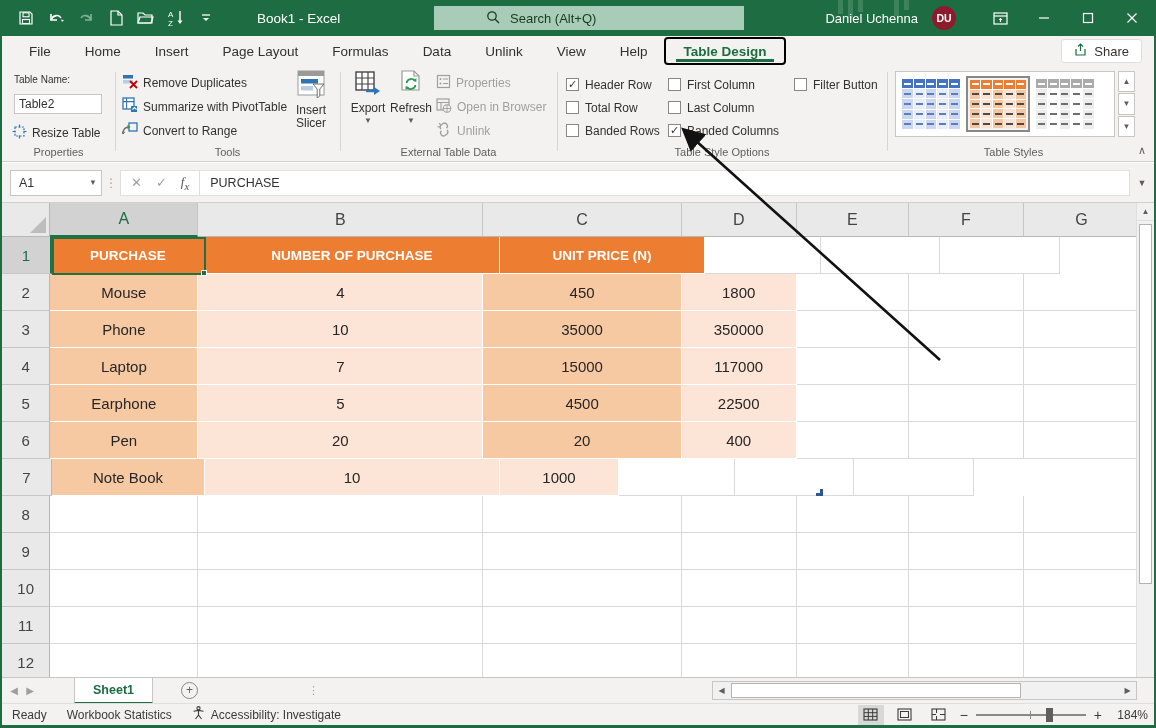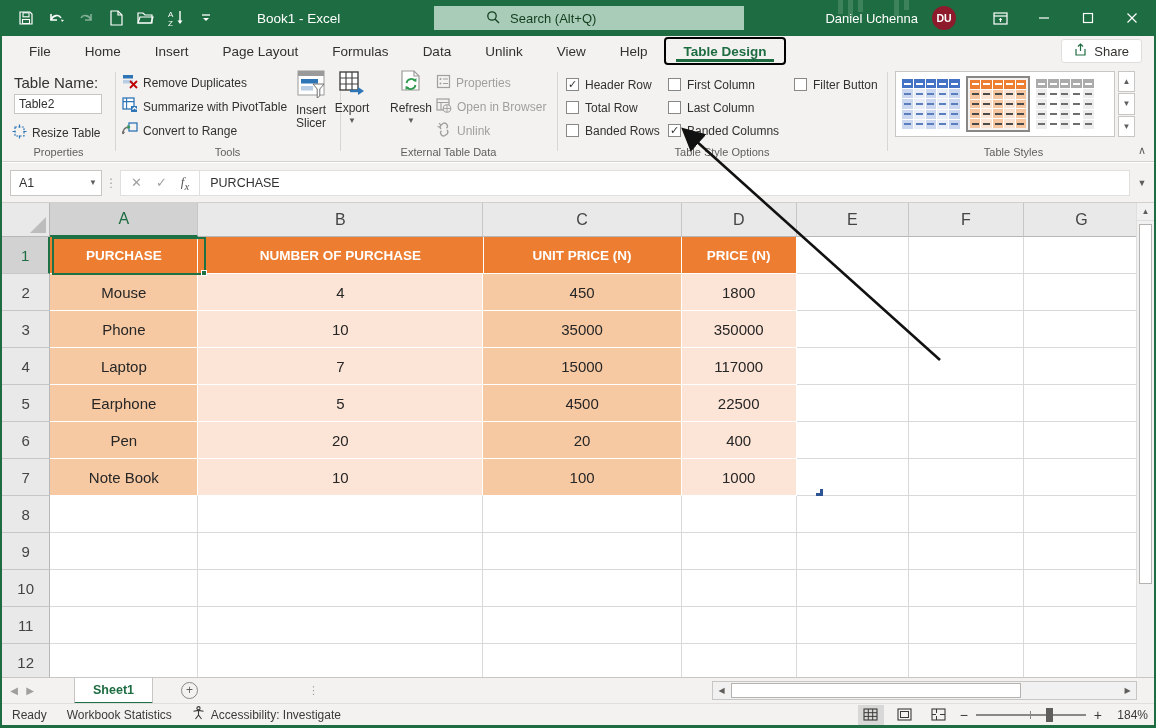--- a/index.html
+++ b/index.html
@@ -34,21 +34,21 @@
 
   
   .ribbon { position:absolute; left:0; top:66px; right:0; height:96px; background:#F3F2F1; border-bottom:1px solid #D2D0CE; }
   .gdiv { position:absolute; top:6px; bottom:10px; width:1px; background:#D8D6D4; }
   .glabel { position:absolute; bottom:3px; font-size:11px; color:#605E5C; text-align:center; }
   .smallbtn { display:flex; align-items:center; gap:5px; font-size:12px; color:#323130; height:21px; white-space:nowrap; }
   .smallbtn.disabled { color:#A19F9D; }
   .bigbtn { position:absolute; top:4px; width:42px; height:76px; display:flex; flex-direction:column; align-items:center; font-size:12px; color:#323130; text-align:center; }
   .bigbtn .lbl { line-height:13px; margin-top:3px; }
   .chev { font-size:8px; color:#605E5C; line-height:8px; margin-top:2px; }
-  .tn-label { position:absolute; left:12px; top:8px; font-size:15px; color:#323130; }
+  .tn-label { position:absolute; left:12px; top:8px; font-size:10px; color:#323130; }
   .tn-input { position:absolute; left:12px; top:28px; width:88px; height:20px; background:#fff; border:1px solid #C8C6C4; font-size:12px; color:#323130; padding-left:4px; display:flex; align-items:center; }
   .resize-btn { position:absolute; left:10px; top:56px; }
   .tools-stack { position:absolute; left:120px; top:6px; display:flex; flex-direction:column; gap:3px; }
   .ext-stack { position:absolute; left:434px; top:6px; display:flex; flex-direction:column; gap:3px; }
   .cb-grid { position:absolute; left:564px; top:7px; display:grid; grid-auto-flow:column; grid-template-rows:repeat(3,23px); grid-template-columns:102px 126px 100px; align-items:center; }
   .cbrow { display:flex; align-items:center; gap:6px; font-size:12px; color:#323130; }
   .cbbox { width:13px; height:13px; background:#fff; border:1px solid #8A8886; display:flex; align-items:center; justify-content:center; font-size:11px; color:#323130; }
   .gallery { position:absolute; left:893px; top:5px; width:220px; height:66px; background:#fff; border:1px solid #C8C6C4; display:flex; align-items:center; gap:3px; padding:3px; }
   .swatch { width:64px; height:56px; padding:2px; border:1px solid transparent; }
   .swatch.selected { border:2px solid #8A8886; background:#F3F2F1; }
@@ -300,21 +300,21 @@
             <rect x="5" y="9" width="17" height="4.5" fill="#2E75B6"></rect>
             <rect x="5" y="16" width="12" height="4.5" fill="#B9CDE5"></rect>
             <path d="M17 14 h11 l-4.2 5 v7 l-2.6 2 v-9z" fill="#fff" stroke="#707070" stroke-width="1"></path>
           </svg>
       </span>
       <span class="lbl"><span>Insert</span><br><span>Slicer</span></span>
     </div>
     <div class="glabel" style="left:113px;width:225px;">Tools</div>
     <div class="gdiv" style="left:338px"></div>
 
-    <div class="bigbtn" style="left:330px;width:40px">
+    <div class="bigbtn" style="left:346px;width:40px">
       <span>
         <svg width="28" height="26" viewBox="0 0 28 26">
             <rect x="2" y="2" width="18" height="18" fill="#fff" stroke="#444" stroke-width="1.4"></rect>
             <path d="M2 8h18 M2 14h18 M8 2v18 M14 2v18" stroke="#444" stroke-width="1.2"></path>
             <path d="M12 21h10" stroke="#2E75B6" stroke-width="2.4"></path>
             <path d="M20 17l6 4-6 4z" fill="#2E75B6"></path>
           </svg>
       </span>
       <span class="lbl">Export</span>
       <span class="chev">▼</span>
@@ -700,21 +700,20 @@
         <div class="colhdr" style="width: 116px;">E</div>
         <div class="colhdr" style="width: 119px;">F</div>
         <div class="colhdr" style="width: 120px;">G</div>
       </div>
     <div id="rows-mount">
         <div class="grow">
           <div class="rowhdr sel">1</div>
           <div class="gcell thead" style="width: 153px;">PURCHASE</div>
           <div class="gcell thead" style="width: 295px;">NUMBER OF PURCHASE</div>
           <div class="gcell thead" style="width: 205px;">UNIT PRICE (N)</div>
-          <div class="gcell thead" style="width: 119px;">PRICE (N)</div>
           <div class="gcell" style="width: 116px;"></div>
           <div class="gcell" style="width: 119px;"></div>
           <div class="gcell" style="width: 120px;"></div>
         </div>
         <div class="grow">
           <div class="rowhdr">2</div>
           <div class="gcell band-a" style="width: 153px;">Mouse</div>
           <div class="gcell band-b" style="width: 295px;">4</div>
           <div class="gcell band-a" style="width: 205px;">450</div>
           <div class="gcell band-b" style="width: 119px;">1800</div>
@@ -759,21 +758,20 @@
           <div class="gcell band-a" style="width: 205px;">20</div>
           <div class="gcell band-b" style="width: 119px;">400</div>
           <div class="gcell" style="width: 116px;"></div>
           <div class="gcell" style="width: 119px;"></div>
           <div class="gcell" style="width: 120px;"></div>
         </div>
         <div class="grow">
           <div class="rowhdr">7</div>
           <div class="gcell band-a" style="width: 153px;">Note Book</div>
           <div class="gcell band-b" style="width: 295px;">10</div>
-          <div class="gcell band-a" style="width: 205px;">100</div>
           <div class="gcell band-b" style="width: 119px;">1000</div>
           <div class="gcell" style="width: 116px;"></div>
           <div class="gcell" style="width: 119px;"></div>
           <div class="gcell" style="width: 120px;"></div>
         </div>
         <div class="grow">
           <div class="rowhdr">8</div>
           <div class="gcell" style="width: 153px;"></div>
           <div class="gcell" style="width: 295px;"></div>
           <div class="gcell" style="width: 205px;"></div>

